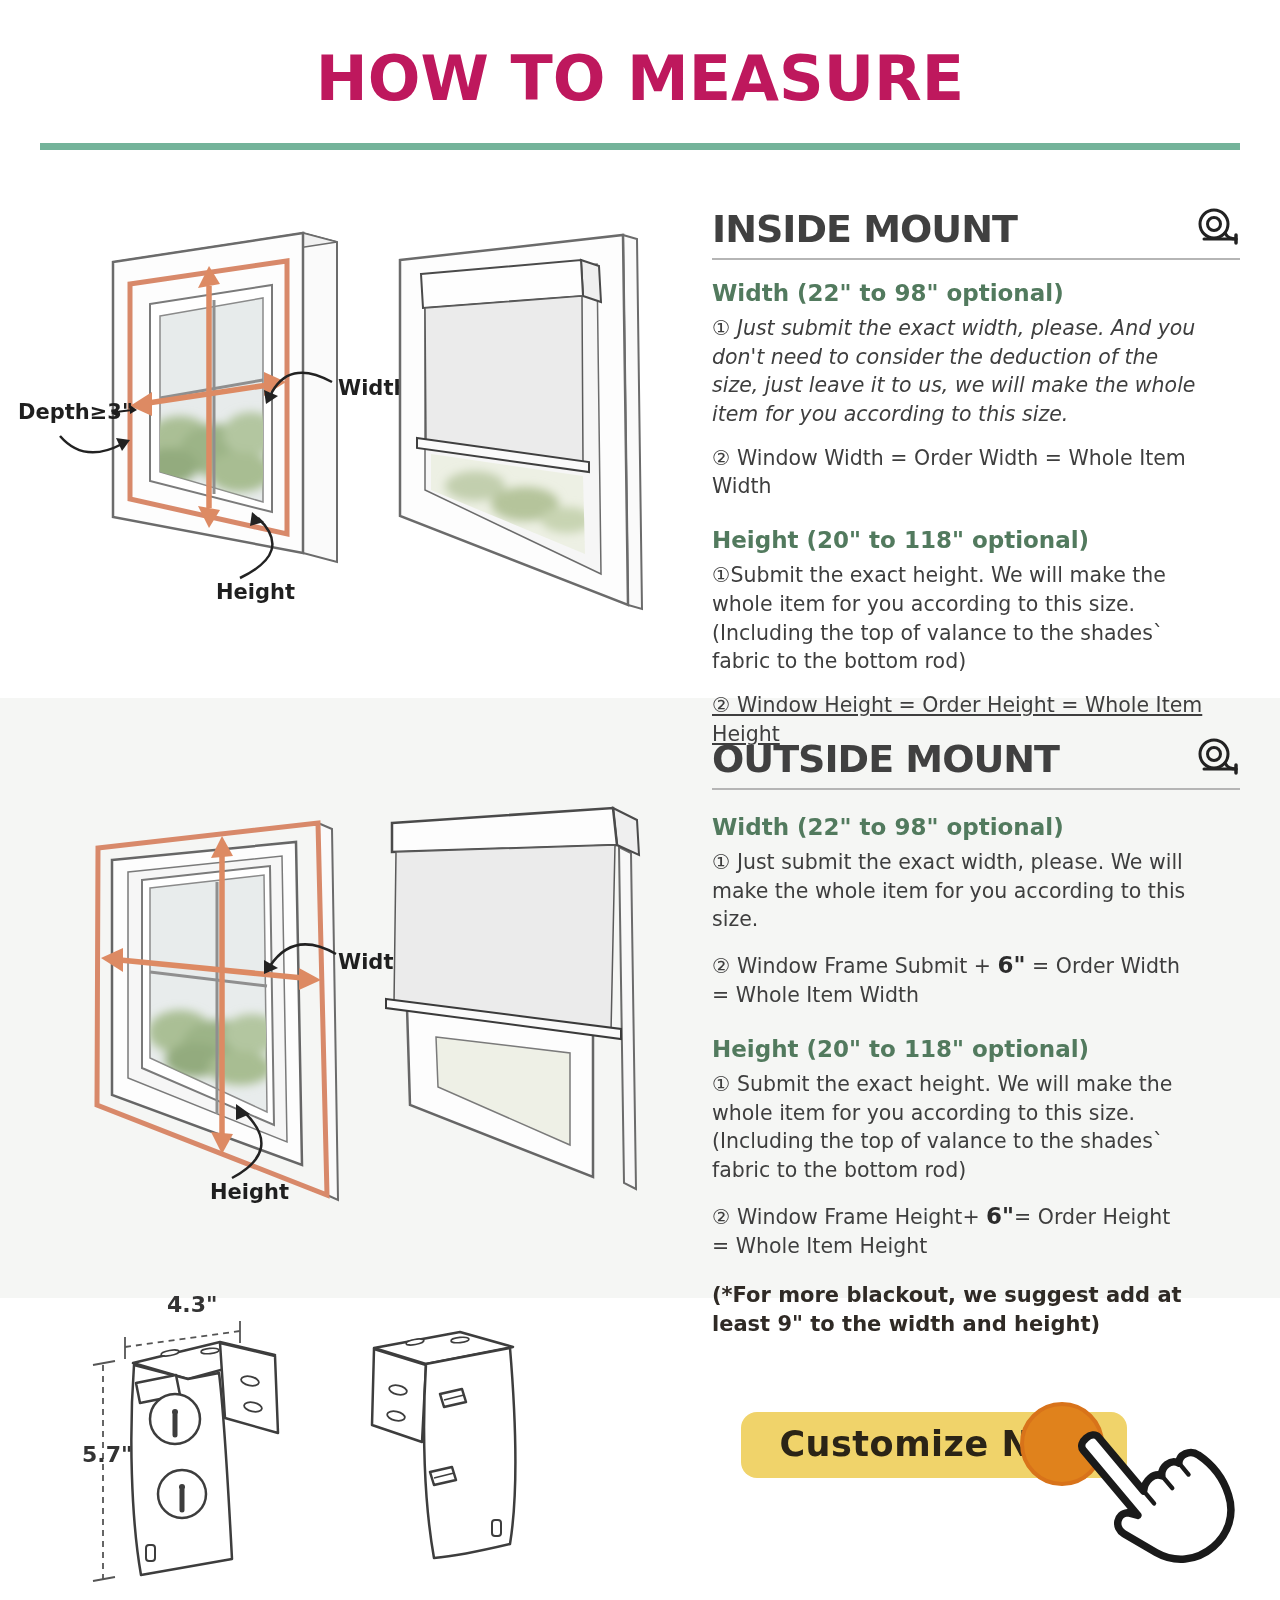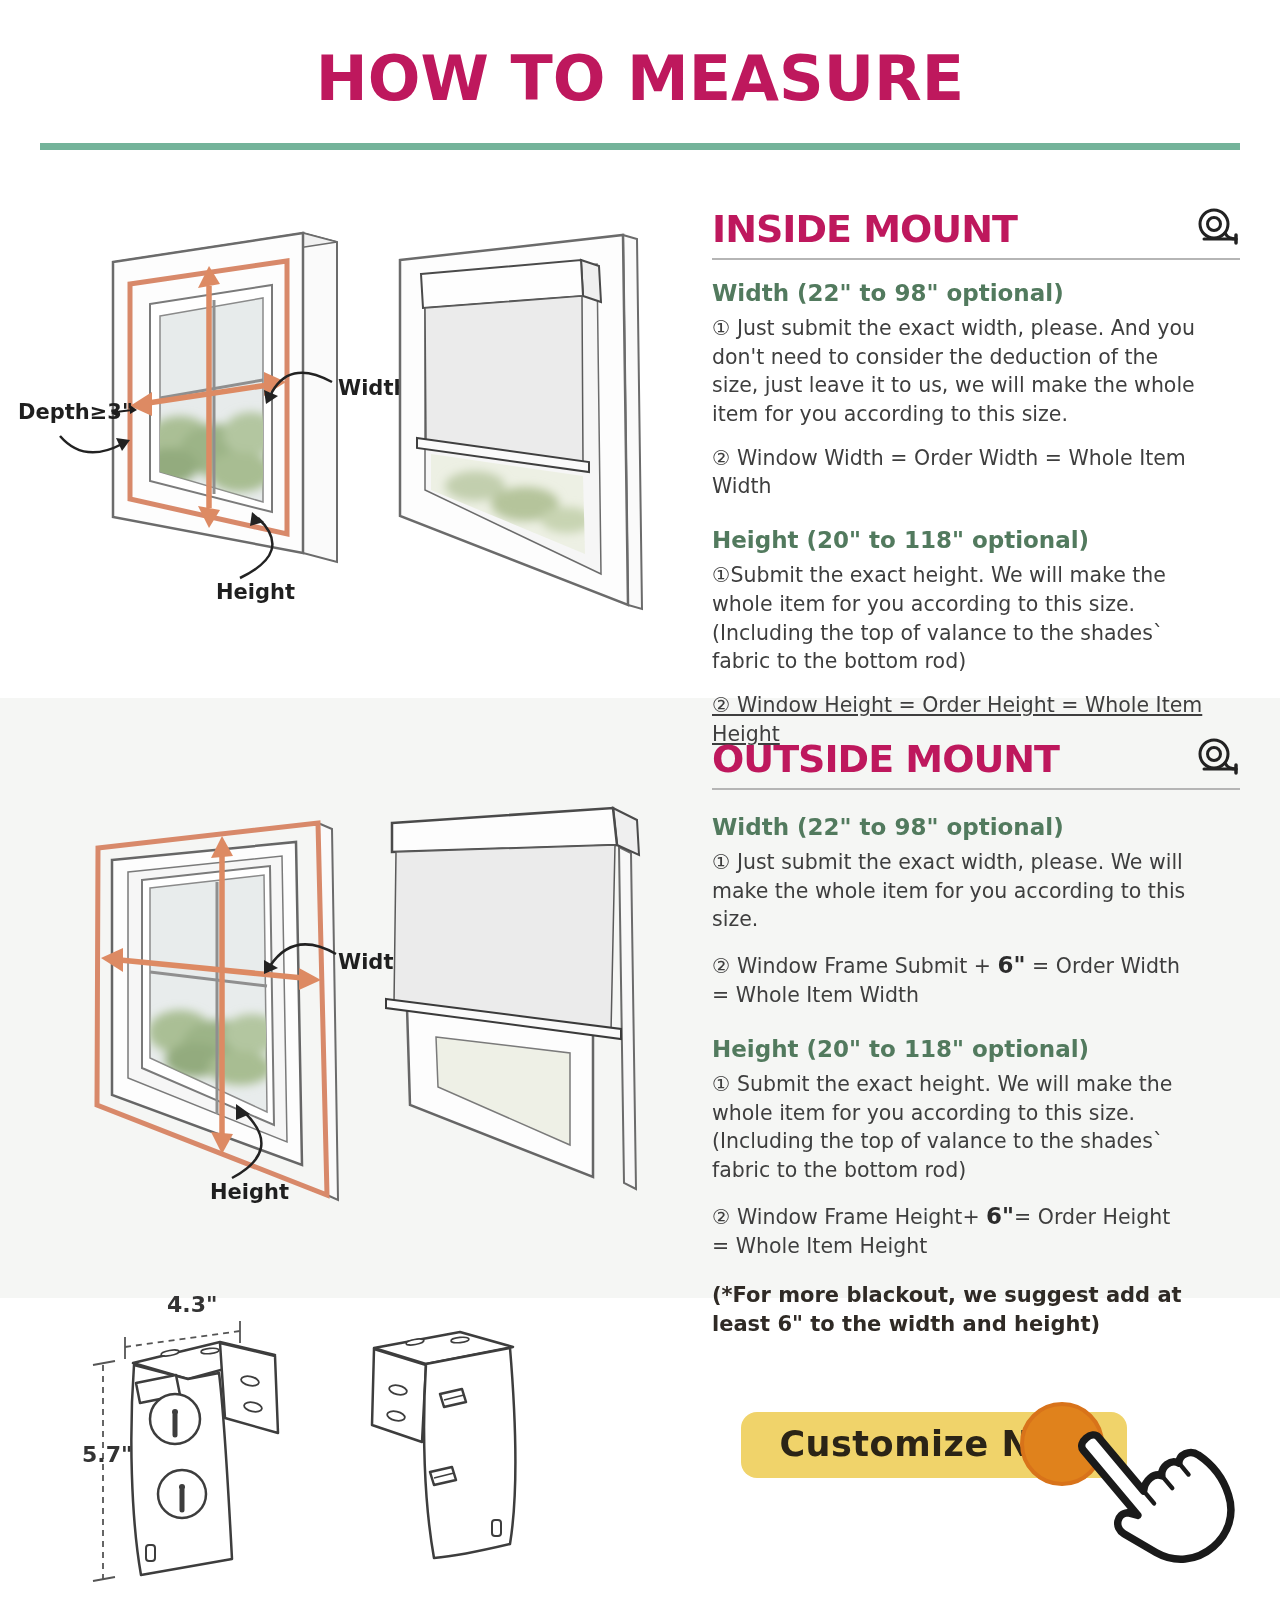--- a/index.html
+++ b/index.html
@@ -6,21 +6,21 @@
   .page{position:relative;width:1280px;height:1600px;background:#ffffff;overflow:hidden;
         font-family:"DejaVu Sans","Liberation Sans",sans-serif;color:#3e3e3e;}
   .abs{position:absolute;}
   .title{left:0;top:42px;width:1280px;text-align:center;font-size:62px;font-weight:bold;
          color:#be185d;letter-spacing:0px;}
   .divider{left:40px;top:143px;width:1200px;height:7px;background:#74b39a;}
   .section-bg{left:0;top:698px;width:1280px;height:600px;background:#f5f6f4;}
   .col{position:absolute;width:528px;}
   .h2row{display:flex;justify-content:space-between;align-items:flex-end;
          border-bottom:2px solid #b5b5b5;padding-bottom:10px;}
-  .h2{font-size:38px;font-weight:bold;color:#be185d;letter-spacing:-1px;line-height:1;}
+  .h2{font-size:38px;font-weight:bold;color:#404040;letter-spacing:-1px;line-height:1;}
   .h3{font-size:23px;font-weight:bold;color:#527a5e;margin-top:20px;}
   .p{font-size:20.5px;line-height:1.4;color:#3e3e3e;margin-top:8px;}
   .p2{margin-top:15px;}
   .note{font-size:21px;line-height:1.4;font-weight:bold;color:#2f2a25;margin-top:20px;width:495px;}
   .diagram-label{position:absolute;font-size:21px;font-weight:bold;color:#1f1f1f;white-space:nowrap;}
   .dim-label{position:absolute;font-size:22px;font-weight:600;color:#333;white-space:nowrap;}
   .cta{position:absolute;left:741px;top:1412px;width:386px;height:66px;background:#f0d36a;
        border:none;border-radius:16px;font-family:inherit;font-size:35px;font-weight:bold;
        color:#2b2416;cursor:pointer;letter-spacing:0.5px;padding-bottom:4px;}
   svg{display:block;}
@@ -125,21 +125,21 @@
       <div class="h2">INSIDE MOUNT</div>
       <svg width="46" height="42" viewBox="0 0 46 42">
         <circle cx="20" cy="18" r="14" fill="none" stroke="#222" stroke-width="3"></circle>
         <circle cx="20" cy="18" r="6.5" fill="none" stroke="#222" stroke-width="3"></circle>
         <path d="M31,27 Q34,33 42,33" fill="none" stroke="#222" stroke-width="3" stroke-linecap="round"></path>
         <line x1="10" y1="33" x2="42" y2="33" stroke="#222" stroke-width="3" stroke-linecap="round"></line>
         <line x1="42" y1="29" x2="42" y2="37" stroke="#222" stroke-width="3.5" stroke-linecap="round"></line>
       </svg>
     </div>
     <div class="h3">Width (22" to 98" optional)</div>
-    <div class="p" style="width:487px;">① Just submit the exact width, please. And you don't need to consider the deduction of the size, just leave it to us, we will make the whole item for you according to this size.</div>
+    <div class="p" style="width:487px;font-style:italic;">① Just submit the exact width, please. And you don't need to consider the deduction of the size, just leave it to us, we will make the whole item for you according to this size.</div>
     <div class="p p2" style="width:528px;">② Window Width = Order Width = Whole Item Width</div>
     <div class="h3" style="margin-top:26px;">Height (20" to 118" optional)</div>
     <div class="p" style="width:505px;">①Submit the exact height. We will make the whole item for you according to this size. (Including the top of valance to the shades` fabric to the bottom rod)</div>
     <div class="p p2" style="width:528px;text-decoration:underline;">② Window Height = Order Height = Whole Item Height</div>
   </div>
 
   <svg class="abs" style="left:70px;top:780px;" width="330" height="440" viewBox="0 0 330 440">
     <defs>
       <clipPath id="cC">
           <polygon points="80,108 194,95 197,332 80,278"></polygon>
@@ -206,21 +206,21 @@
         <line x1="10" y1="33" x2="42" y2="33" stroke="#222" stroke-width="3" stroke-linecap="round"></line>
         <line x1="42" y1="29" x2="42" y2="37" stroke="#222" stroke-width="3.5" stroke-linecap="round"></line>
       </svg>
     </div>
     <div class="h3" style="margin-top:24px;">Width (22" to 98" optional)</div>
     <div class="p" style="width:520px;">① Just submit the exact width, please. We will make the whole item for you according to this size.</div>
     <div class="p p2" style="width:470px;"><span>② Window Frame Submit + </span><b style="font-size:23px;color:#2c2c2c;">6"</b><span> = Order Width = Whole Item Width</span></div>
     <div class="h3" style="margin-top:26px;">Height (20" to 118" optional)</div>
     <div class="p" style="width:510px;">① Submit the exact height. We will make the whole item for you according to this size. (Including the top of valance to the shades` fabric to the bottom rod)</div>
     <div class="p p2" style="width:470px;"><span>② Window Frame Height+ </span><b style="font-size:23px;color:#2c2c2c;">6"</b><span>= Order Height = Whole Item Height</span></div>
-    <div class="note">(*For more blackout,  we suggest add at least 6" to the width and height)</div>
+    <div class="note">(*For more blackout,  we suggest add at least 9" to the width and height)</div>
   </div>
 
   <svg class="abs" style="left:70px;top:1283px;" width="230" height="317" viewBox="0 0 230 317">
 
     <g stroke="#555" stroke-width="1.8">
       <line x1="55" y1="64" x2="170" y2="48" stroke-dasharray="6,5"></line>
       <line x1="55" y1="54" x2="55" y2="76"></line>
       <line x1="170" y1="38" x2="170" y2="60"></line>
       <line x1="33" y1="82" x2="33" y2="296" stroke-dasharray="6,5"></line>
       <line x1="23" y1="82" x2="45" y2="78"></line>

